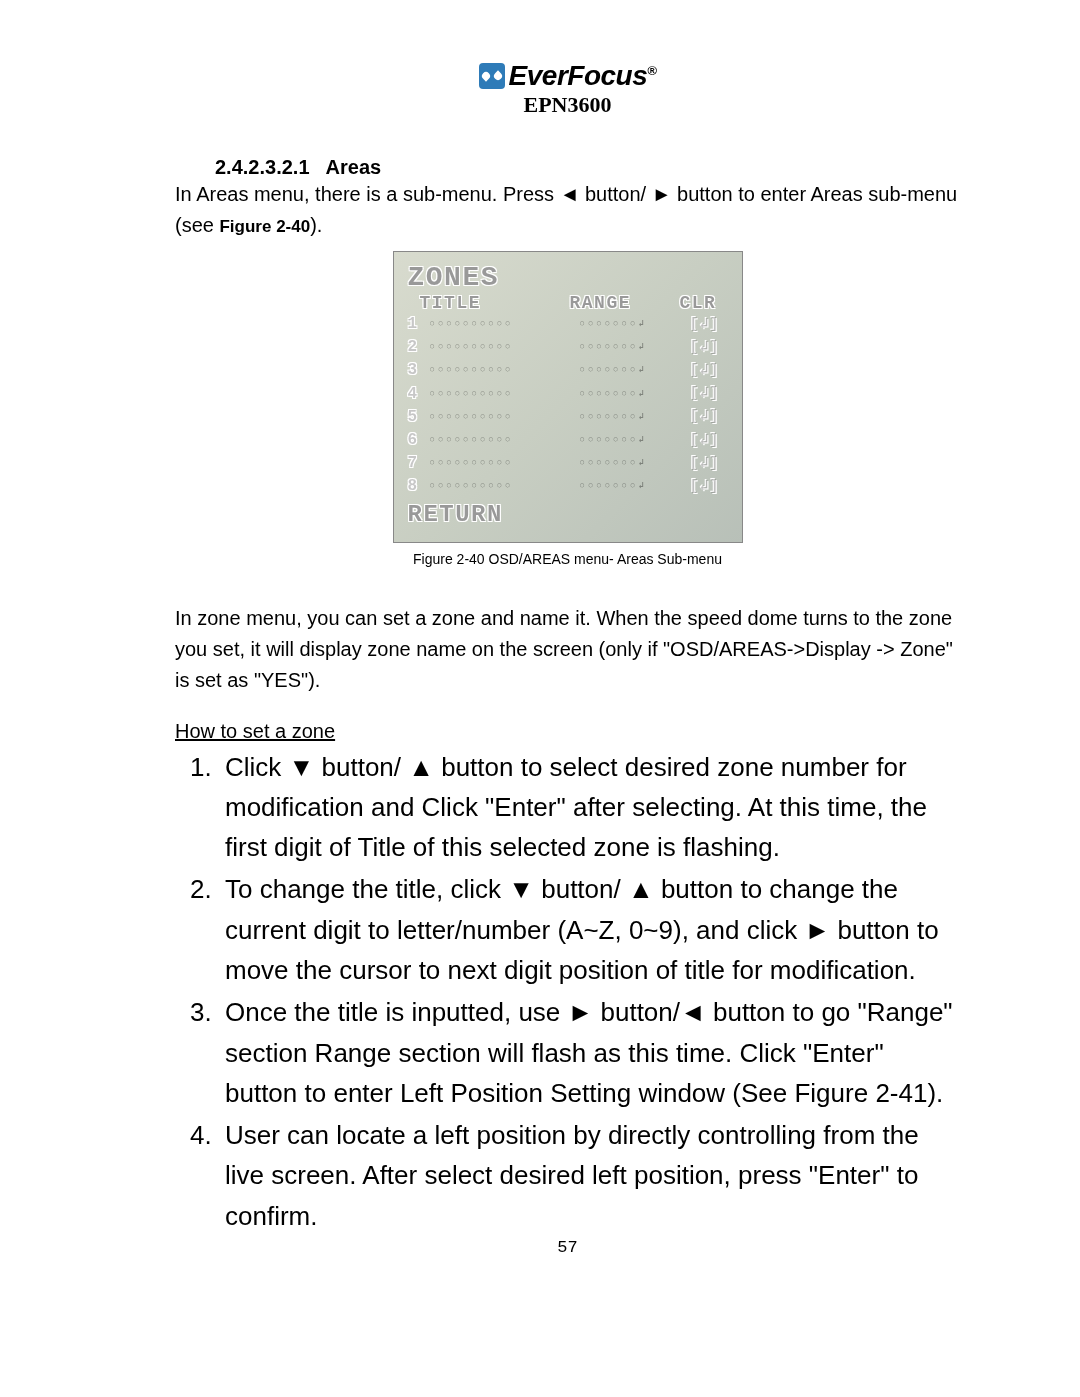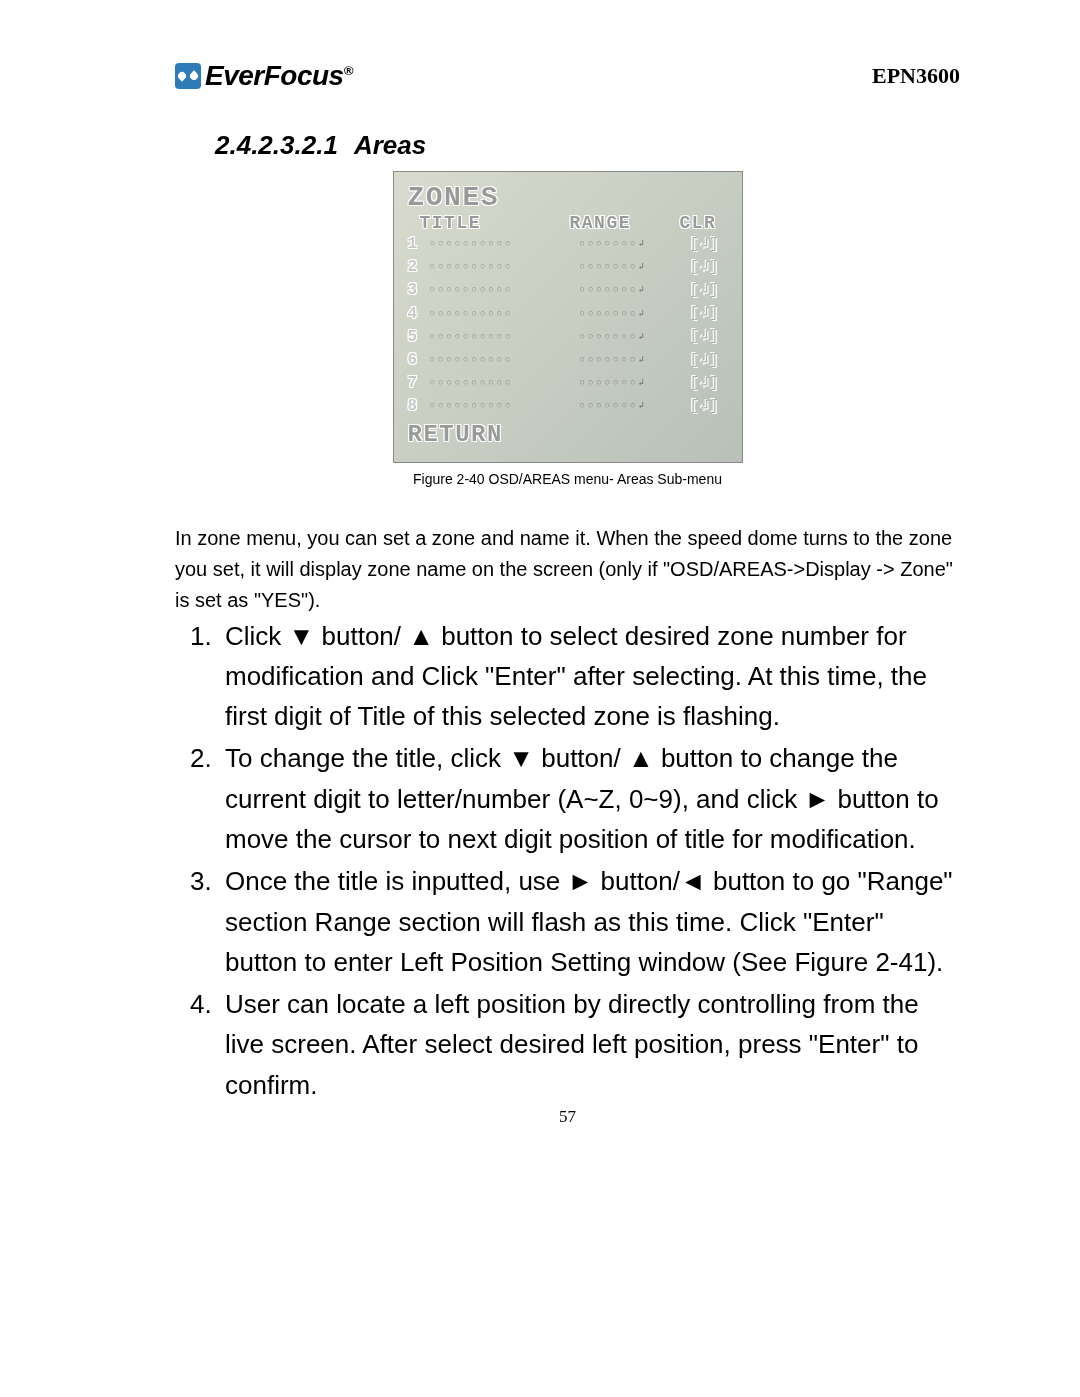--- a/index.html
+++ b/index.html
@@ -12,20 +12,21 @@
   }
   .page {
     padding: 60px 120px 40px 175px;
     box-sizing: border-box;
   }
   .header-row {
     display: flex;
     align-items: center;
     justify-content: space-between;
     margin-bottom: 38px;
+    flex-direction: column;
   }
   .logo {
     display: flex;
     align-items: center;
     gap: 4px;
   }
   .logo-icon {
     width: 26px;
     height: 26px;
     background: #2e7bb8;
@@ -64,24 +65,23 @@
   .logo-reg {
     font-size: 13px;
     vertical-align: super;
   }
   .model {
     font-family: "Times New Roman", serif;
     font-weight: bold;
     font-size: 22px;
   }
   .section-num-title {
-    font-size: 26px;
+    font-size: 20px;
     font-weight: bold;
     margin-left: 40px;
-    font-style: italic;
   }
   .section-num-title .num { margin-right: 16px; }
   .body-text {
     font-size: 20px;
     line-height: 1.55;
   }
   .fig-ref-bold { font-weight: bold; font-size: 17px; }
   .figure-block {
     text-align: center;
     margin: 10px 0 36px 0;
@@ -149,41 +149,44 @@
   }
   ol.steps {
     font-size: 26px;
     line-height: 1.55;
     padding-left: 44px;
     margin: 0;
   }
   ol.steps li { padding-left: 6px; margin-bottom: 2px; }
   .page-num {
     text-align: center;
-    font-family: Liberation Serif, serif;
+    font-family: Liberation Mono, monospace;
     font-size: 17px;
   }
 </style>
 </head>
 <body>
 
 <div class="page">
 
   <div class="header-row">
     <div class="logo">
       <span class="logo-icon"></span>
       <span class="logo-text"><span>EverFocus</span><span class="logo-reg">®</span></span>
     </div>
     <div class="model">EPN3600</div>
   </div>
 
   <div class="section-num-title">
     <span class="num">2.4.2.3.2.1</span><span>Areas</span>
   </div>
 
+  <div class="body-text">
+    <span>In Areas menu, there is a sub-menu. Press ◄ button/ ► button to enter Areas sub-menu (see </span><span class="fig-ref-bold">Figure 2-40</span><span>).</span>
+  </div>
 
   <div class="figure-block">
     <div class="osd-screen">
       <div class="osd-title">ZONES</div>
       <div class="osd-cols">
         <span class="c1">TITLE</span>
         <span class="c2">RANGE</span>
         <span class="c3">CLR</span>
       </div>
       <div class="osd-row">
@@ -234,20 +237,21 @@
           <span class="dots2">○○○○○○○↲</span>
           <span class="clr">[↲]</span>
         </div>
       <div class="osd-return">RETURN</div>
     </div>
     <div class="fig-caption">Figure 2-40 OSD/AREAS menu- Areas Sub-menu</div>
   </div>
 
   <div class="body-text">In zone menu, you can set a zone and name it. When the speed dome turns to the zone you set, it will display zone name on the screen (only if "OSD/AREAS-&gt;Display -&gt; Zone" is set as "YES").</div>
 
+  <div class="howto-title">How to set a zone</div>
 
   <ol class="steps">
     <li>Click ▼ button/ ▲ button to select desired zone number for modification and Click "Enter" after selecting.   At this time, the first digit of Title of this selected zone is flashing.</li>
     <li>To change the title, click ▼ button/ ▲ button to change the current digit to letter/number (A~Z, 0~9), and click ► button to move the cursor to next digit position of title for modification.</li>
     <li>Once the title is inputted, use ► button/◄ button to go "Range" section Range section will flash as this time. Click "Enter" button to enter Left Position Setting window (See Figure 2-41).</li>
     <li>User can locate a left position by directly controlling from the live screen. After select desired left position, press "Enter" to confirm.</li>
   </ol>
 
   <div class="page-num">57</div>
 </div>

